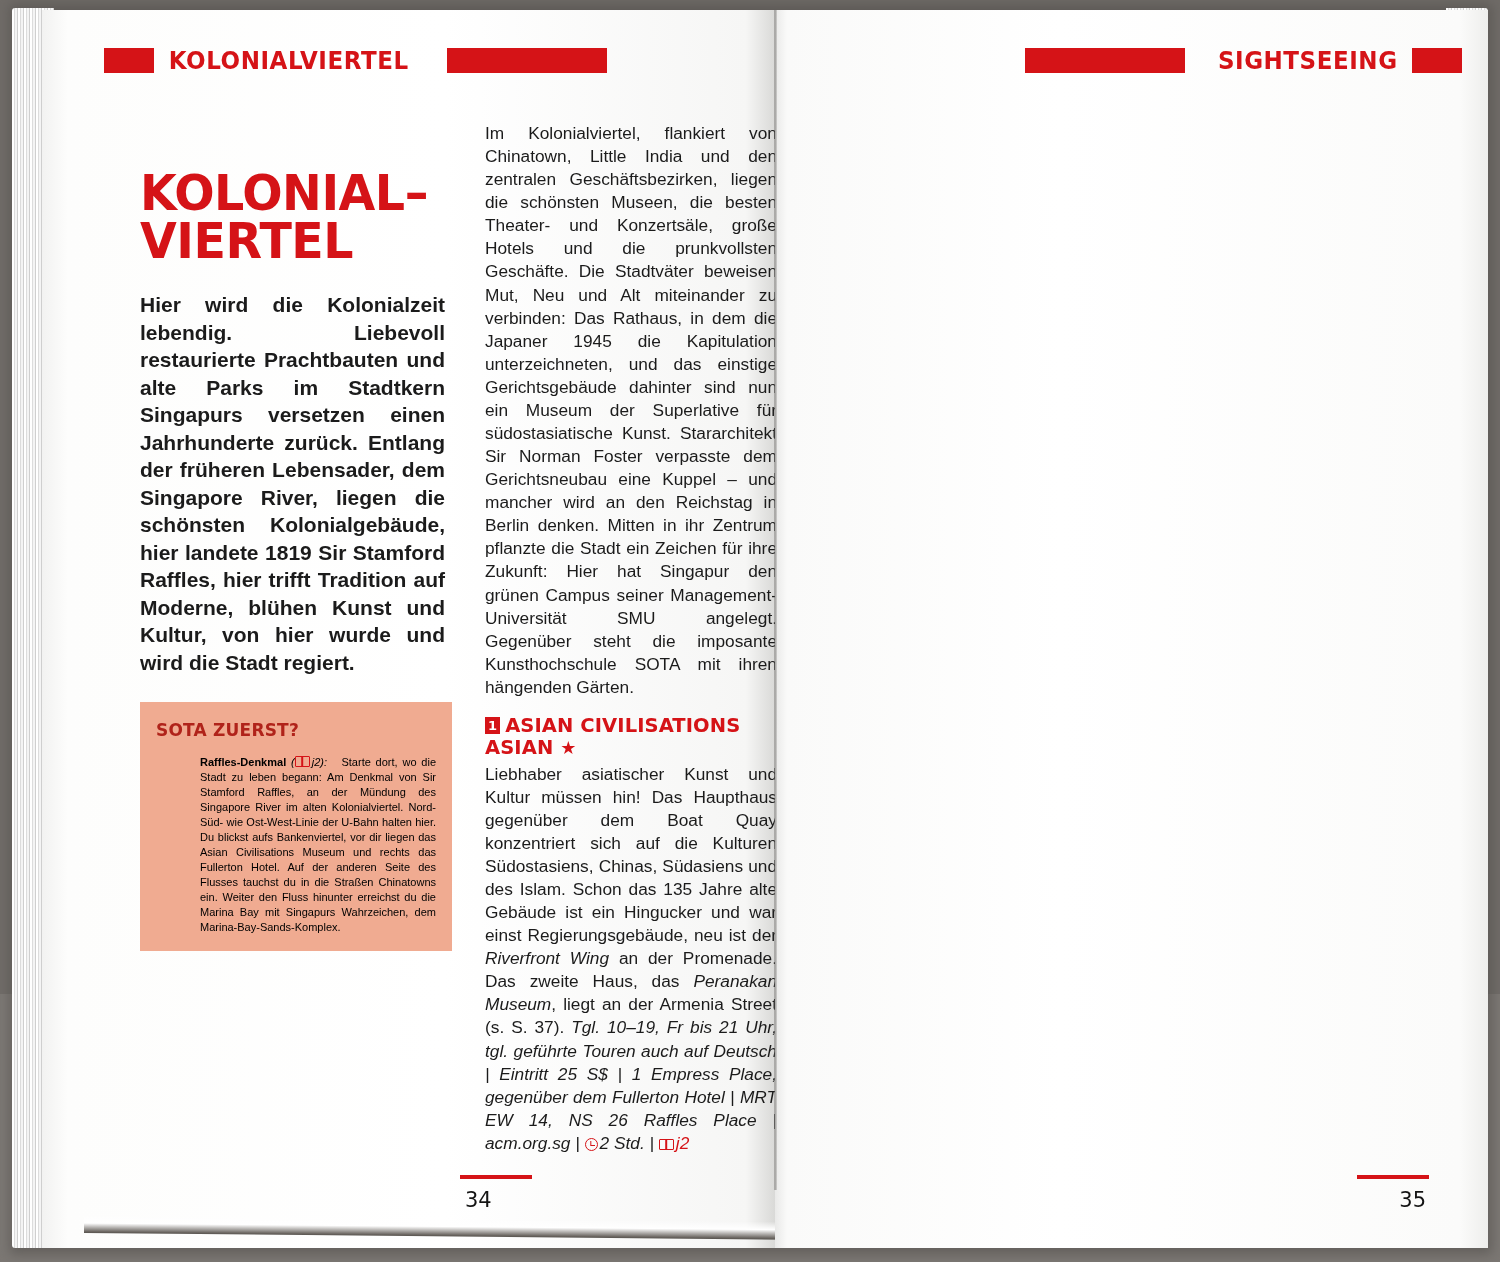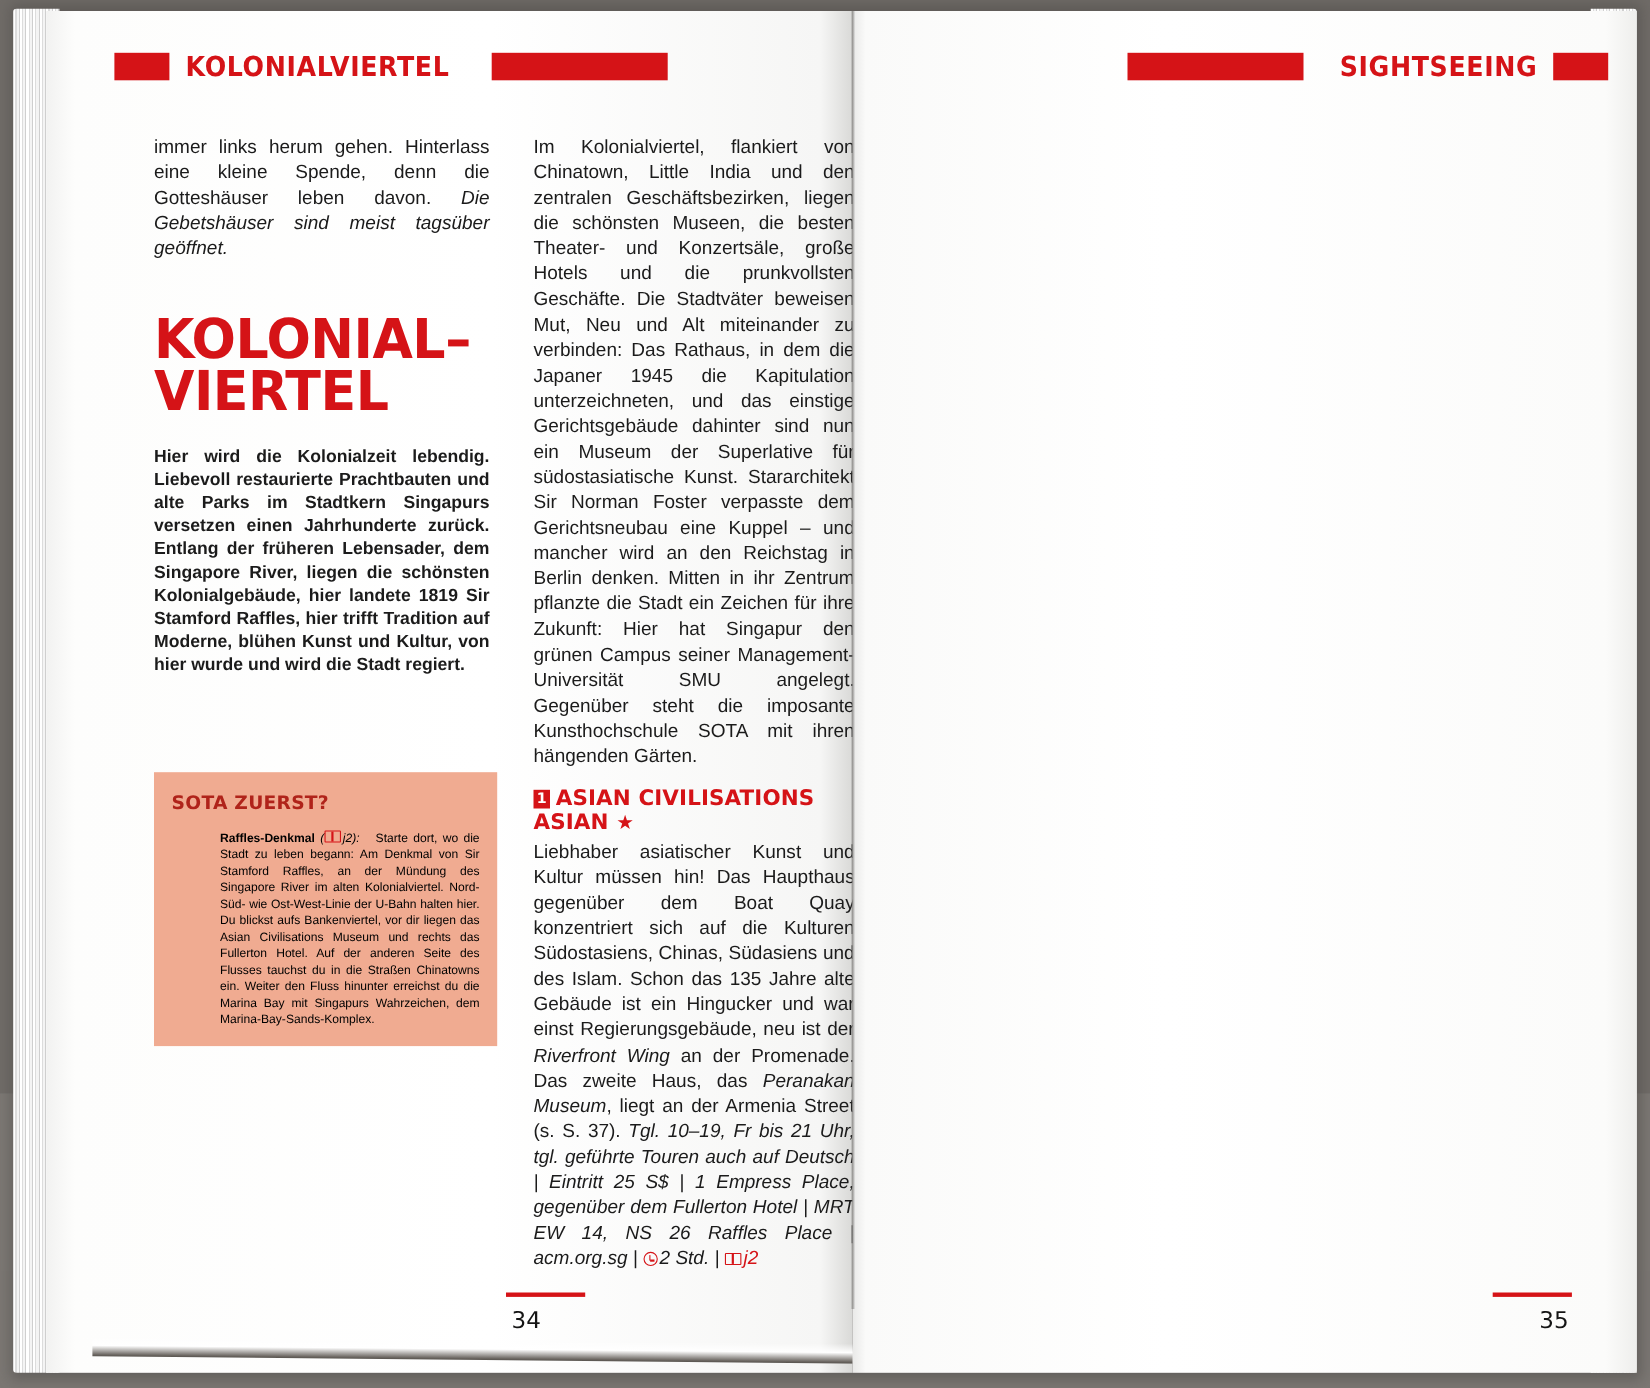--- a/index.html
+++ b/index.html
@@ -71,21 +71,21 @@
   
   #c1 { left: 98px; top: 112px; width: 305px; }
   
   #c2 { left: 443px; top: 112px; width: 292px; }
 
   .title-big {
     color: #d51317; font-family: "DejaVu Sans", sans-serif; font-weight: 800;
     font-size: 50px; line-height: .95; letter-spacing: -0.5px; margin: 48px 0 26px;
     transform: scaleX(.95); transform-origin: left top;
   }
-  .lead { font-weight: bold; font-size: 16px; line-height: 1.31; text-align: justify; }
+  .lead { font-weight: bold; font-size: 21px; line-height: 1.31; text-align: justify; }
 
   
   .pinkbox {
     position: absolute; left: 98px; top: 692px; width: 312px; padding: 18px 16px 16px;
     background: #f0ab91; color: #b5261d;
   }
   .pinkbox h3 {
     font-family: "DejaVu Sans", sans-serif; font-weight: 800; font-size: 17px;
     color: #b0231a; letter-spacing: .2px; margin-bottom: 15px;
   }
@@ -138,21 +138,20 @@
 
   <div class="page page-left">
 
     <div class="runhead rh-left">
       <div class="rh-block sm"></div>
       <div class="rh-title">KOLONIALVIERTEL</div>
       <div class="rh-block lg"></div>
     </div>
 
     <div class="col" id="c1">
-      <p><span>immer links herum gehen. Hinterlass eine kleine Spende, denn die Gotteshäuser leben davon. </span><span class="it">Die Gebetshäuser sind meist tagsüber geöffnet.</span></p>
 
       <h1 class="title-big">
         <span>KOLONIAL–</span><br>
         <span>VIERTEL</span>
       </h1>
 
       <p class="lead">Hier wird die Kolonialzeit lebendig. Liebevoll restaurierte Prachtbauten und alte Parks im Stadtkern Singapurs versetzen einen Jahrhunderte zurück. Entlang der früheren Lebensader, dem Singapore River, liegen die schönsten Kolonialgebäude, hier landete 1819 Sir Stamford Raffles, hier trifft Tradition auf Moderne, blühen Kunst und Kultur, von hier wurde und wird die Stadt regiert.</p>
     </div>
 
     <div class="pinkbox">

